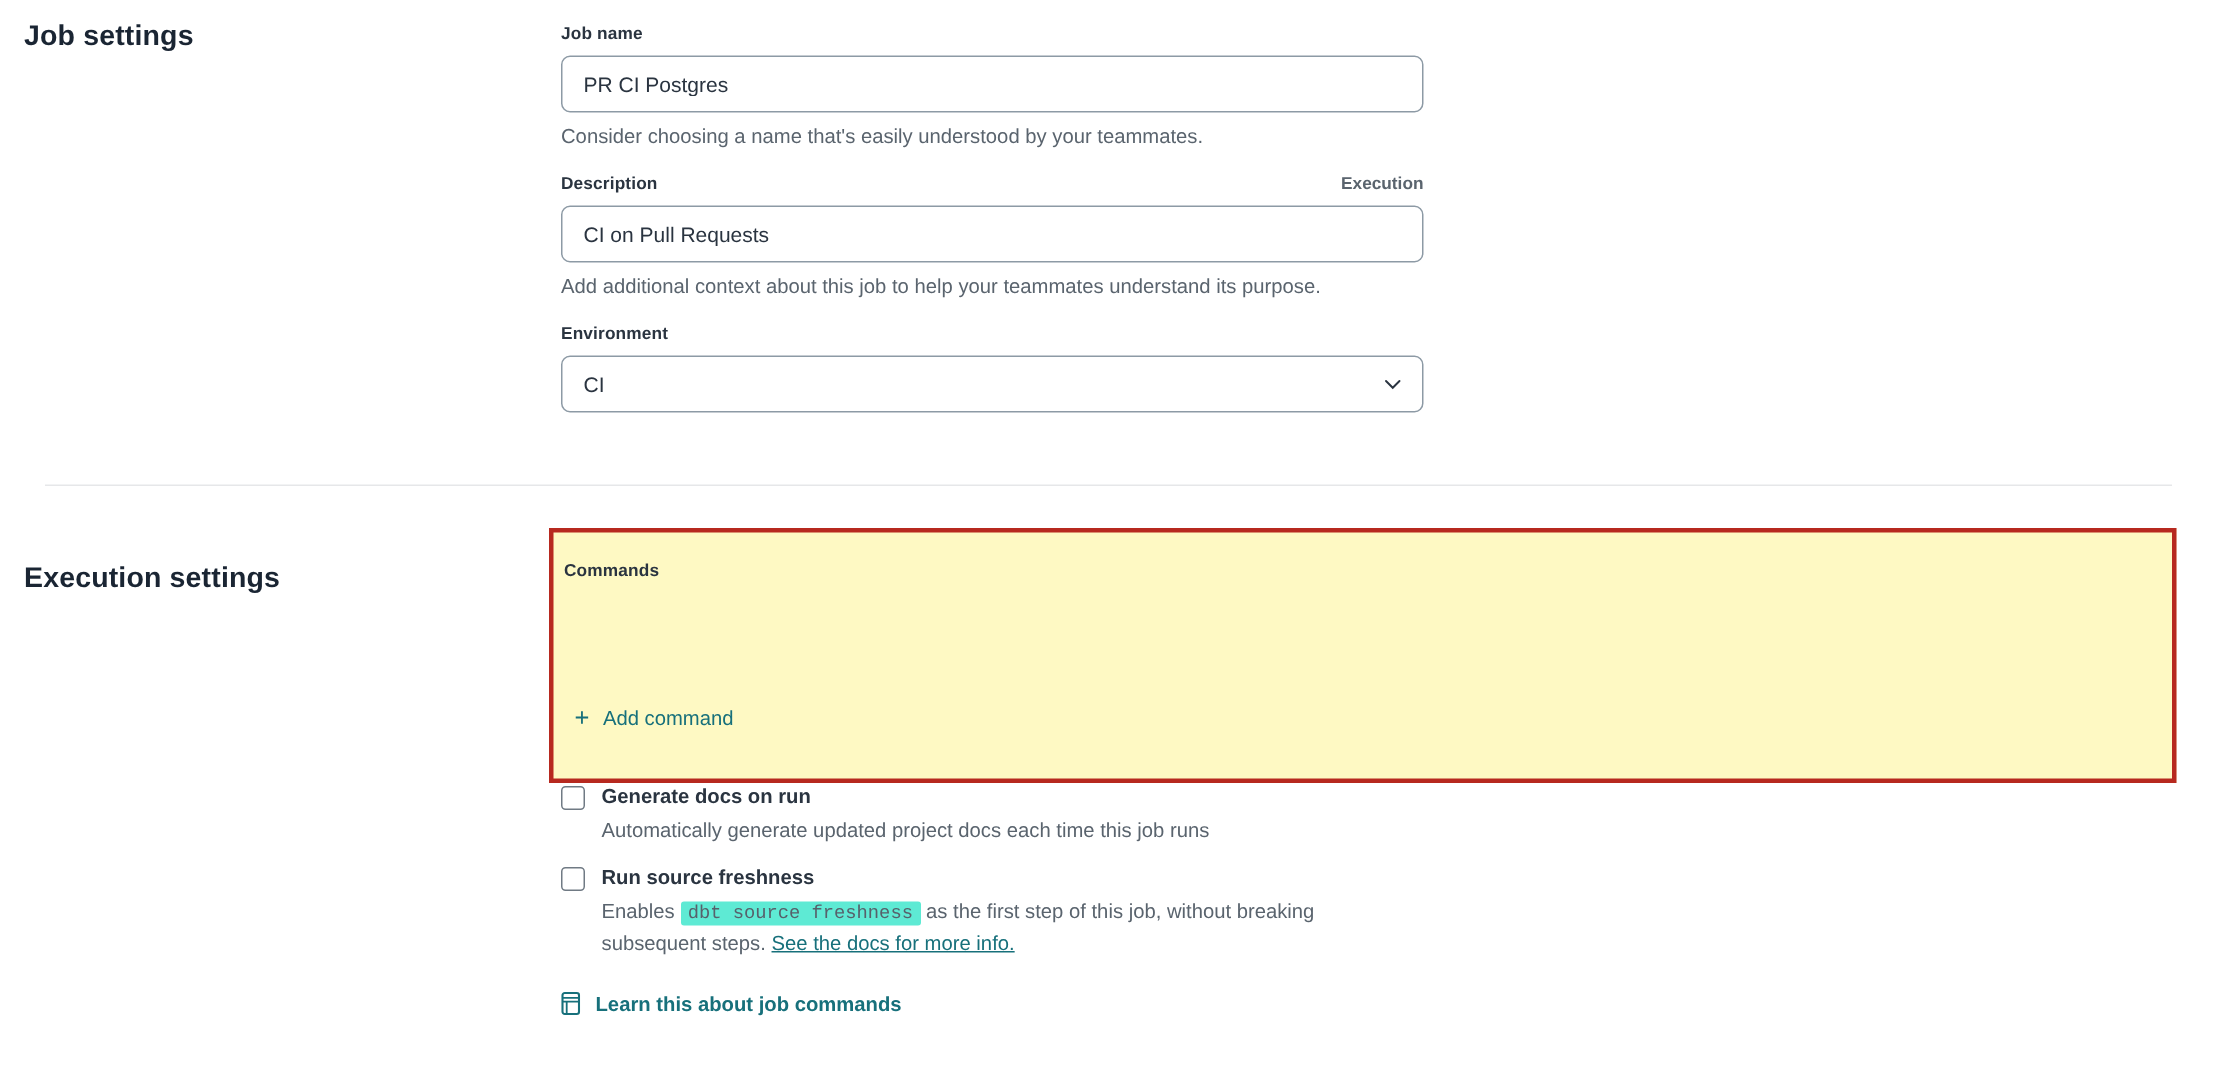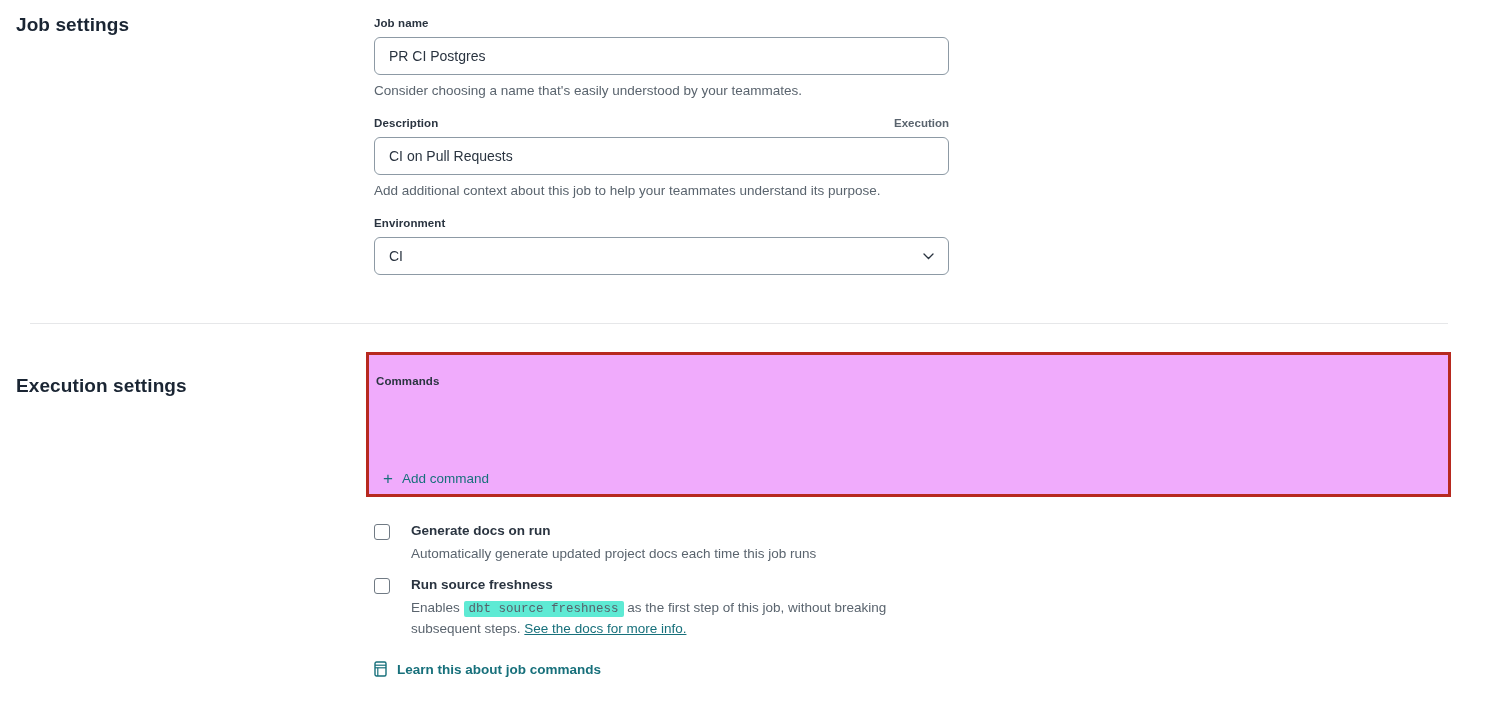--- a/index.html
+++ b/index.html
@@ -74,23 +74,23 @@
     width: 1418px;
     top: 323px;
     border-top: 1px solid #e6e7e9;
   }
 
   .commands-box {
     position: absolute;
     left: 366px;
     top: 352px;
     width: 1085px;
-    height: 145px;
+    height: 170px;
     border: 3px solid #b7291f;
-    background: #f0abfc;
+    background: #fef9c3;
   }
   .commands-label { position: absolute; left: 7px; top: 20px; }
   .command-row {
     position: absolute;
     left: 14px;
     top: 52px;
     width: 1057px;
     height: 42px;
     border: 1px solid #8d9aa5;
     border-radius: 6px;
@@ -128,21 +128,21 @@
   .checkbox {
     width: 16px;
     height: 16px;
     border: 1.5px solid #707a84;
     border-radius: 3px;
     background: #fff;
     flex: 0 0 auto;
     margin-top: 1px;
     cursor: pointer;
   }
-  .checkbox-texts { margin-left: 21px; }
+  .checkbox-texts { margin-left: 11px; }
   .checkbox-title { font-size: 13.5px; font-weight: bold; color: #2a3440; }
   .checkbox-desc { font-size: 13.5px; color: #5a646e; margin-top: 6px; line-height: 20px; width: 540px; }
   .code-chunk {
     font-family: "Liberation Mono", monospace;
     font-size: 12.5px;
     background: #5eead4;
     color: #57616b;
     padding: 1px 5px;
     border-radius: 2px;
   }

